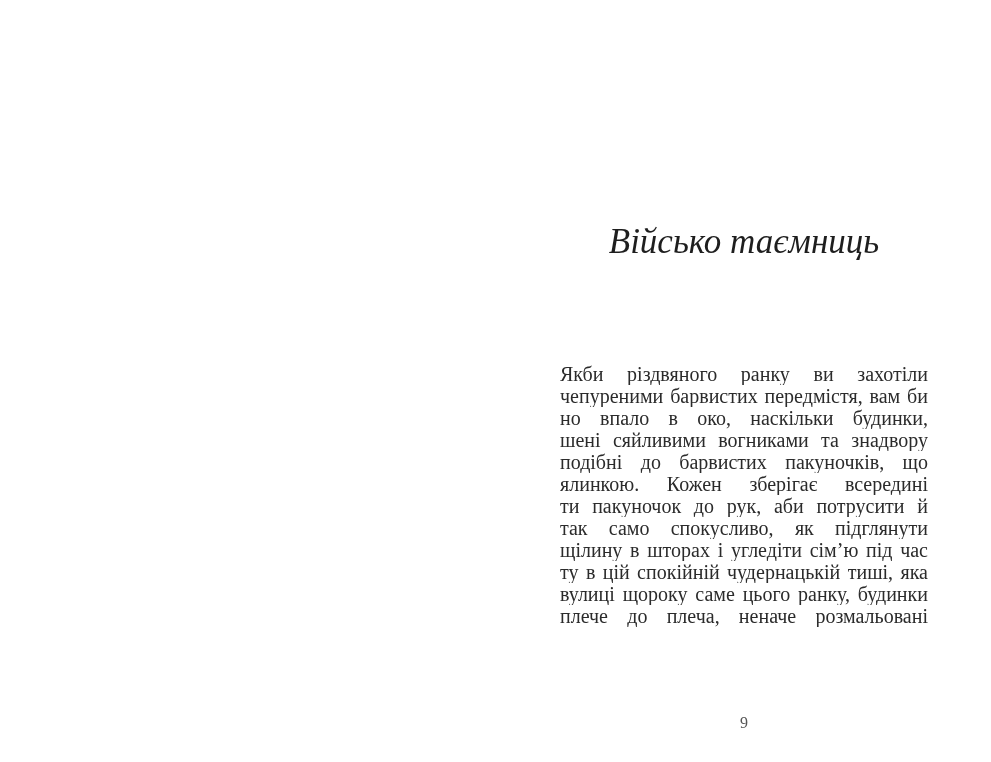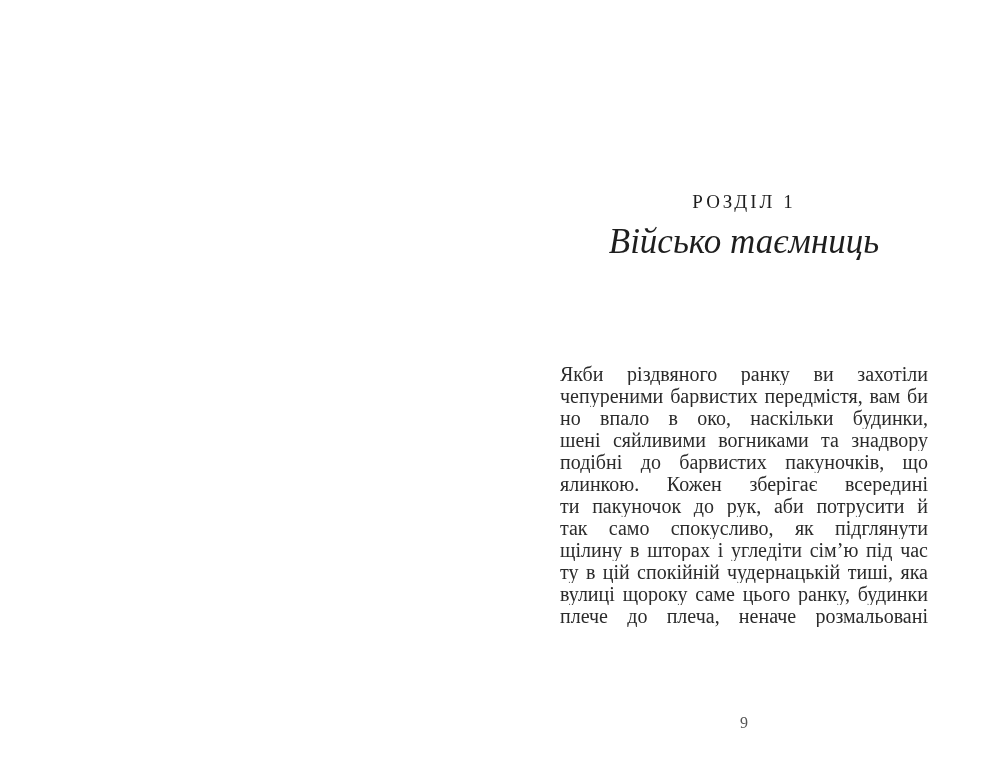--- a/index.html
+++ b/index.html
@@ -85,21 +85,20 @@
   }
 </style>
 </head>
 <body>
 
 <div class="screen">
   <div class="page-left"></div>
   <div class="page-right"></div>
 
   <div class="column">
-    <div class="chapter-label">РОЗДІЛ 1</div>
 
     <div class="chapter-title">Військо таємниць</div>
 
     <div class="body-text">
       <div class="body-line">Якби різдвяного ранку ви захотіли прогулятися при-</div>
       <div class="body-line">чепуреними барвистих передмістя, вам би неодмін-</div>
       <div class="body-line">но впало в око, наскільки будинки, дбайливо прикра-</div>
       <div class="body-line">шені сяйливими вогниками та знадвору дощиком,</div>
       <div class="body-line">подібні до барвистих пакуночків, що чекають під</div>
       <div class="body-line">ялинкою. Кожен зберігає всередині таємницю. Узя-</div>

